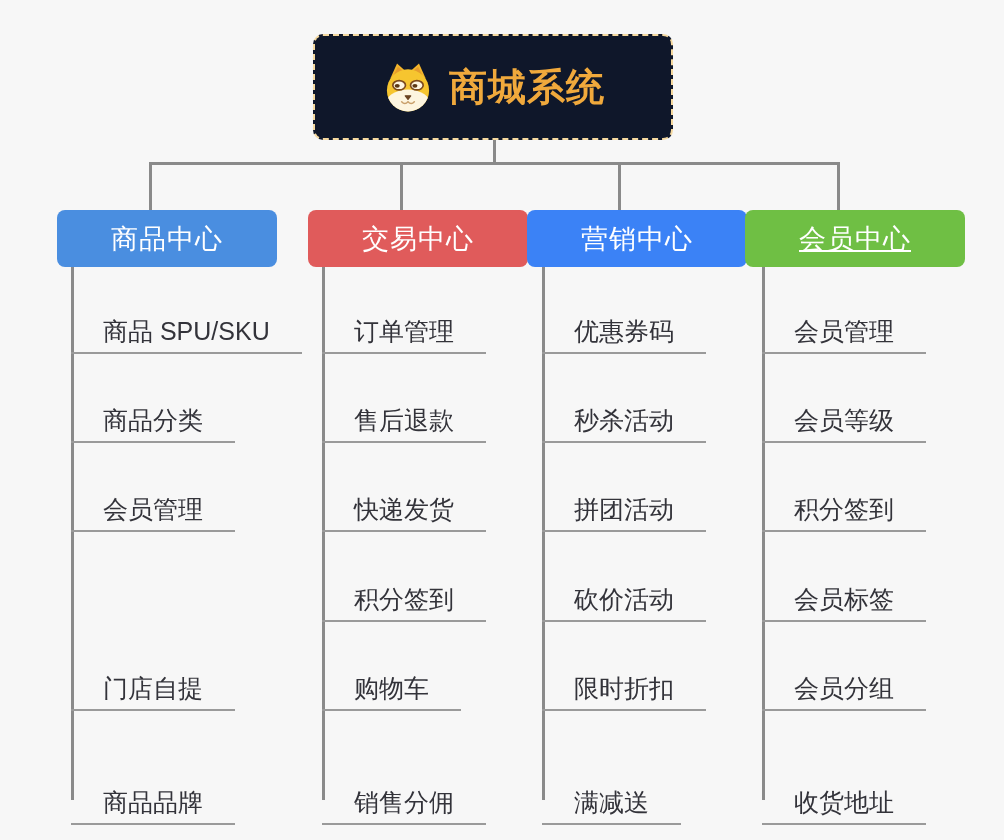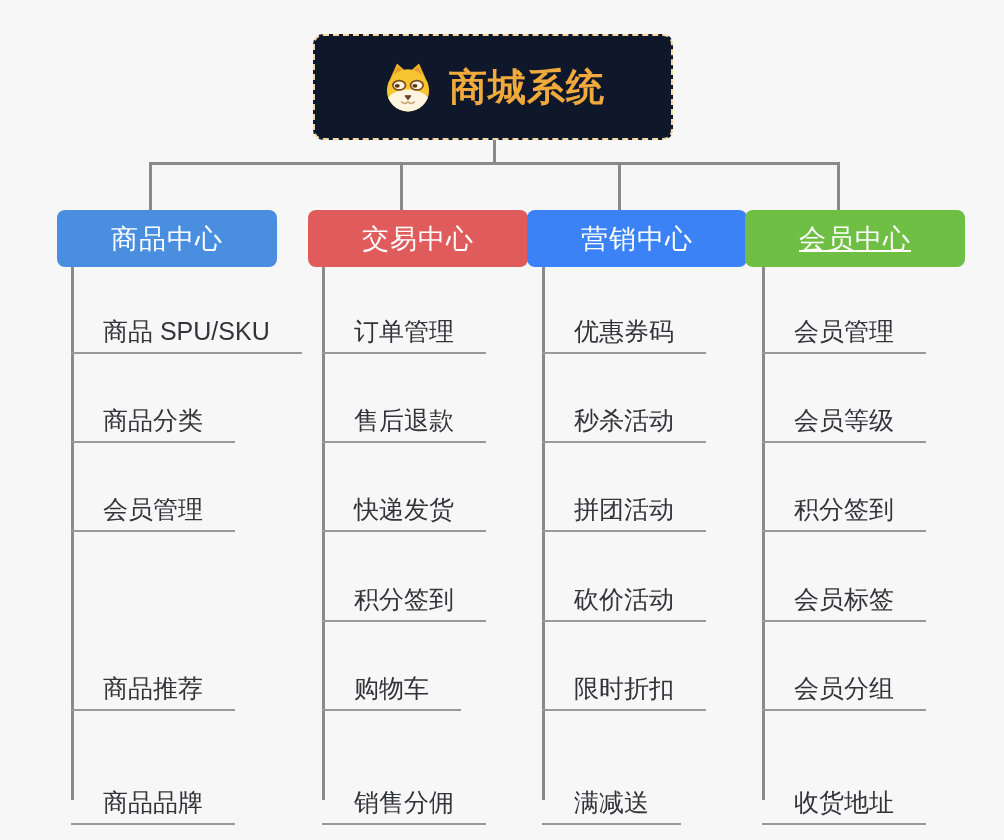--- a/index.html
+++ b/index.html
@@ -135,21 +135,21 @@
 
   <div class="branch-header h0" style="background: rgb(74, 142, 224);">商品中心</div>
   <div class="branch-header h1" style="background: rgb(224, 91, 91);">交易中心</div>
   <div class="branch-header h2" style="background: #3b82f6;">营销中心</div>
   <div class="branch-header h3" style="background: rgb(111, 191, 68);">会员中心</div>
 
   <div class="column col-0">
     <div class="item i0"><span class="item-label">商品 SPU/SKU</span></div>
     <div class="item i1"><span class="item-label">商品分类</span></div>
     <div class="item i2"><span class="item-label">会员管理</span></div>
-    <div class="item i4"><span class="item-label">商品推荐</span></div>
+    <div class="item i4"><span class="item-label">门店自提</span></div>
     <div class="item i5"><span class="item-label">商品品牌</span></div>
   </div>
 
   <div class="column col-1">
     <div class="item i0"><span class="item-label">订单管理</span></div>
     <div class="item i1"><span class="item-label">售后退款</span></div>
     <div class="item i2"><span class="item-label">快递发货</span></div>
     <div class="item i3"><span class="item-label">积分签到</span></div>
     <div class="item i4"><span class="item-label">购物车</span></div>
     <div class="item i5"><span class="item-label">销售分佣</span></div>

